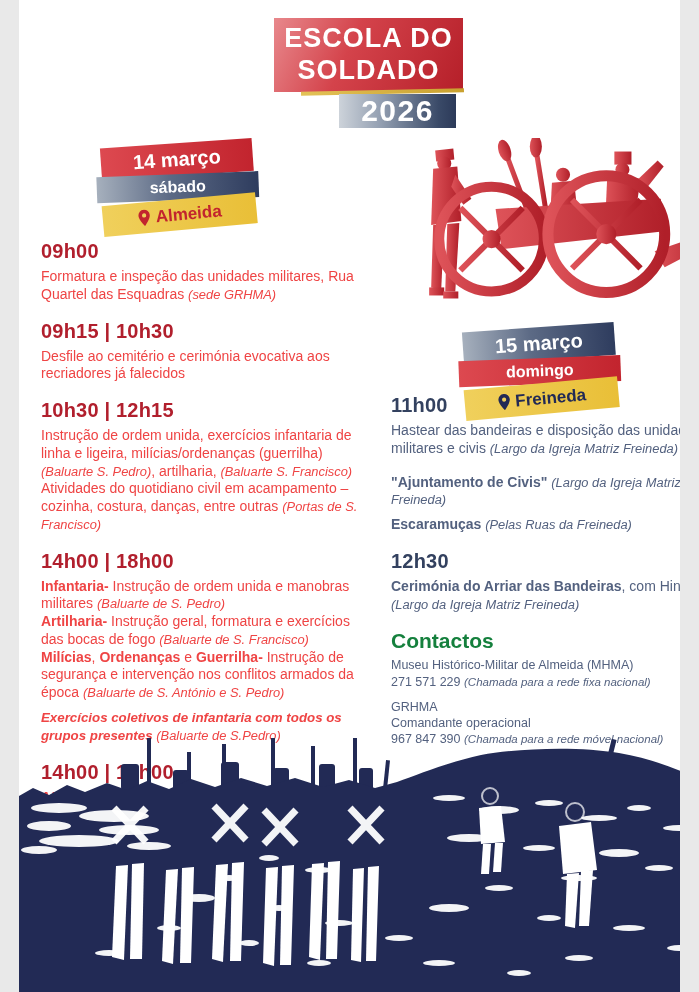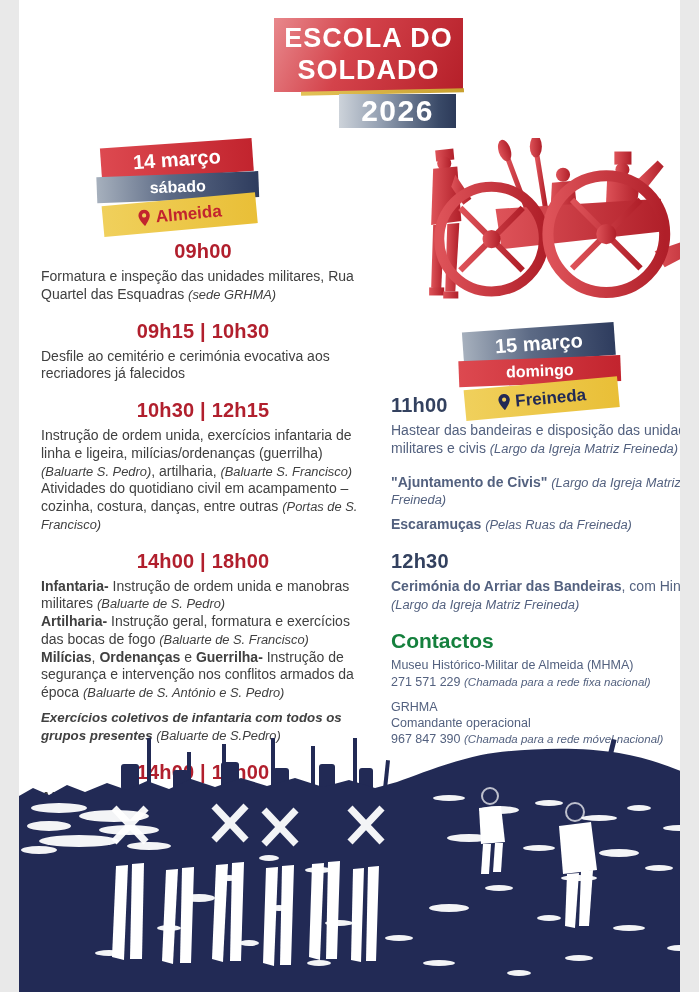--- a/index.html
+++ b/index.html
@@ -49,24 +49,24 @@
   .badge-2 .bar-loc{left:6px;width:154px;transform:rotate(-1.2deg);color:#222a55;}
   .pin{display:inline-block;width:13px;height:17px;}
   
   .col{position:absolute;}
   .left-col{left:22px;top:240px;width:324px;}
   .right-col{left:372px;top:394px;width:316px;}
   .sec{margin-bottom:16px;}
   .sec h3{
     margin:0 0 5px 0;font-size:20px;font-weight:700;letter-spacing:.2px;
   }
-  .red  h3{color:#b11f2d;text-align:center;}
+  .red  h3{color:#b11f2d;}
   .navy h3{color:#33415f;}
   .sec p{margin:0;font-size:14px;line-height:1.27;}
-  .red  p{color:#404040;}
+  .red  p{color:#ef4444;}
   .navy p{color:#53617f;}
   .gap-top{margin-top:7px !important;}
   .run-i{font-style:italic;font-size:.92em;}
   .run-b{font-weight:700;}
   .run-bi{font-weight:700;font-style:italic;font-size:.95em;margin-top:14px;}
   
   .contacts h3{margin:2px 0 4px 0;font-size:21px;font-weight:700;color:#15803d;}
   .contacts p{margin:0;font-size:12.5px;line-height:1.3;color:#53617f;}
   .contacts .block2{margin-top:9px;}
   

